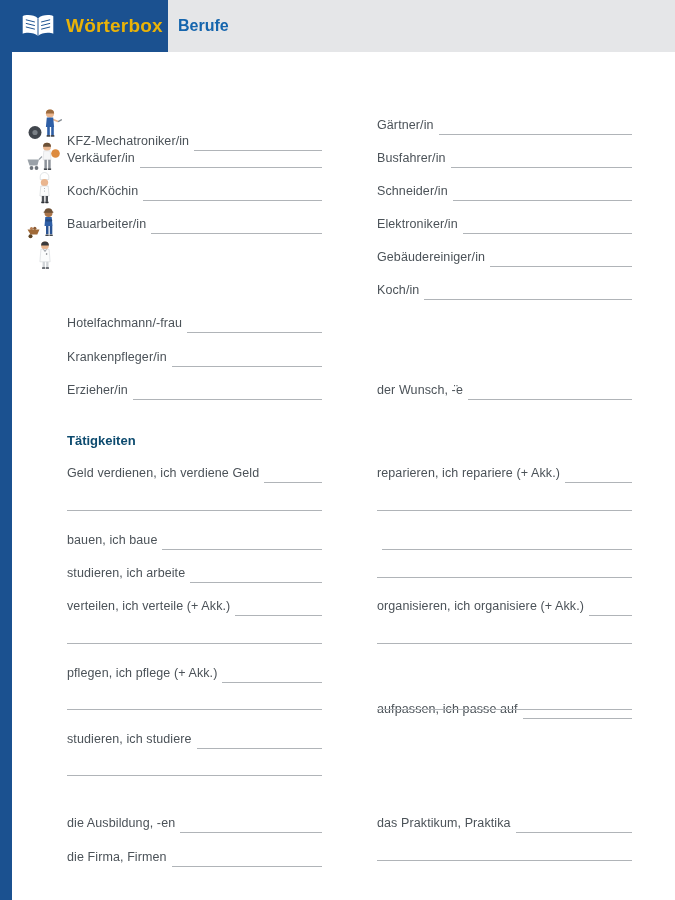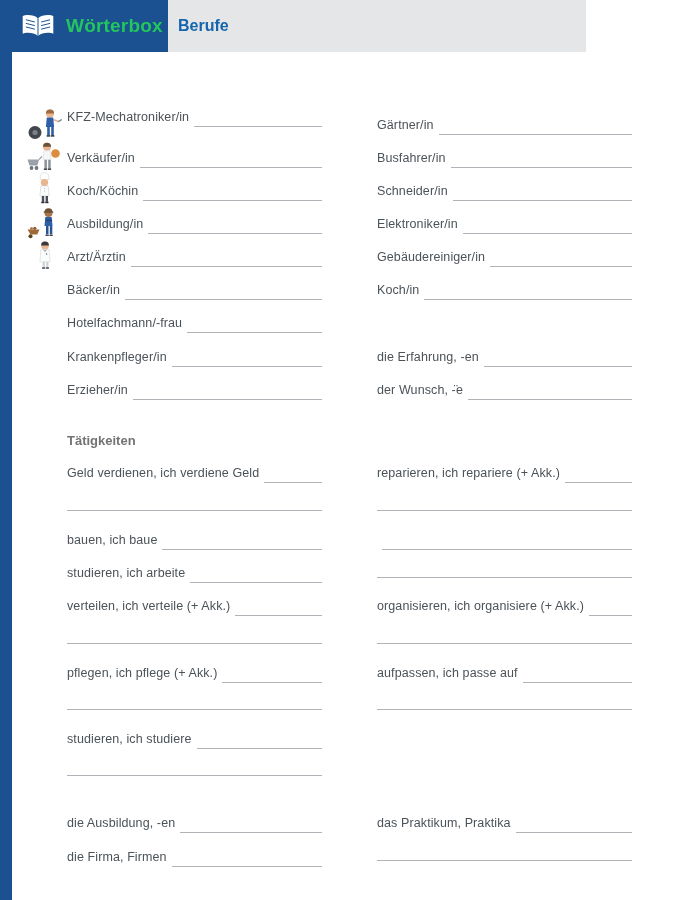--- a/index.html
+++ b/index.html
@@ -2,32 +2,32 @@
 <html><head>
 <meta charset="utf-8">
 <style>
   html,body{margin:0;padding:0;background:#ffffff;}
   .page{position:relative;width:675px;height:900px;background:#ffffff;overflow:hidden;
         font-family:"Liberation Sans","DejaVu Sans",sans-serif;color:#4b5258;}
   .leftstrip{position:absolute;left:0;top:0;width:12px;height:900px;background:#1b5190;}
   .brandbox{position:absolute;left:0;top:0;width:168px;height:52px;background:#1b5190;
             display:flex;align-items:center;padding-left:20px;box-sizing:border-box;z-index:2;}
   .bookicon{display:inline-flex;margin-right:10px;}
-  .brandtext{color:#22c55e;font-weight:bold;font-size:19px;letter-spacing:.2px;}
-  .band{position:absolute;left:168px;top:0;width:418px;height:52px;background:#e5e6e8;
+  .brandtext{color:#eab308;font-weight:bold;font-size:19px;letter-spacing:.2px;}
+  .band{position:absolute;left:168px;top:0;width:507px;height:52px;background:#e5e6e8;
         display:flex;align-items:center;}
   .topic{color:#1565ad;font-weight:bold;font-size:16px;margin-left:10px;}
   .row{position:absolute;height:16px;display:flex;align-items:flex-end;
        font-size:12.5px;white-space:nowrap;letter-spacing:.1px;}
   .lcol{left:67px;width:255px;}
   .rcol{left:377px;width:255px;}
   .lbl{line-height:14px;}
   .fill{flex:1;margin-left:5px;border-bottom:1px solid #b0b4b8;transform:translateY(3px);}
   .cont{position:absolute;height:0;border-bottom:1px solid #b0b4b8;}
-  .heading{position:absolute;left:67px;top:433px;font-size:13px;font-weight:bold;color:#737373;}
+  .heading{position:absolute;left:67px;top:433px;font-size:13px;font-weight:bold;color:#0c4a6e;}
   .fig{position:absolute;left:25px;width:40px;height:36px;}
 </style>
 </head>
 <body>
 
 <div class="page">
   <div class="leftstrip"></div>
 
   <div class="brandbox">
     <span class="bookicon">
@@ -118,42 +118,34 @@
       <path d="M14.9 12.3 h8.2 l1 12.5 h-10.2 z" fill="#fbfcfc" stroke="#d2d5d8" stroke-width="0.6"></path>
       <path d="M17.6 12.5 l1.4 2 1.4 -2" fill="none" stroke="#7c828a" stroke-width="0.8"></path>
       <circle cx="20.6" cy="17" r="0.8" fill="#6b7076"></circle>
       <rect x="16.6" y="24.8" width="2.3" height="5.6" fill="#cfd3d6"></rect>
         <rect x="20.2" y="24.8" width="2.3" height="5.6" fill="#cfd3d6"></rect>
       <rect x="16" y="30.2" width="3.2" height="1.6" rx="0.6" fill="#41464d"></rect>
         <rect x="19.8" y="30.2" width="3.2" height="1.6" rx="0.6" fill="#41464d"></rect>
     </svg>
   </div>
 
-  <div class="row lcol" style="top:108px">
+  <div class="row lcol" style="top:132px">
       <span class="lbl">KFZ-Mechatroniker/in</span>
       <span class="fill"></span>
     </div>
   <div class="row lcol" style="top:149px">
       <span class="lbl">Verkäufer/in</span>
       <span class="fill"></span>
     </div>
   <div class="row lcol" style="top:182px">
       <span class="lbl">Koch/Köchin</span>
       <span class="fill"></span>
     </div>
   <div class="row lcol" style="top:215px">
-      <span class="lbl">Ausbildung/in</span>
-      <span class="fill"></span>
-    </div>
-  <div class="row lcol" style="top:248px">
-      <span class="lbl">Arzt/Ärztin</span>
-      <span class="fill"></span>
-    </div>
-  <div class="row lcol" style="top:281px">
-      <span class="lbl">Bäcker/in</span>
+      <span class="lbl">Bauarbeiter/in</span>
       <span class="fill"></span>
     </div>
   <div class="row lcol" style="top:314px">
       <span class="lbl">Hotelfachmann/-frau</span>
       <span class="fill"></span>
     </div>
   <div class="row lcol" style="top:348px">
       <span class="lbl">Krankenpfleger/in</span>
       <span class="fill"></span>
     </div>
@@ -177,24 +169,20 @@
   <div class="row rcol" style="top:215px">
       <span class="lbl">Elektroniker/in</span>
       <span class="fill"></span>
     </div>
   <div class="row rcol" style="top:248px">
       <span class="lbl">Gebäudereiniger/in</span>
       <span class="fill"></span>
     </div>
   <div class="row rcol" style="top:281px">
       <span class="lbl">Koch/in</span>
-      <span class="fill"></span>
-    </div>
-  <div class="row rcol" style="top:348px">
-      <span class="lbl">die Erfahrung, -en</span>
       <span class="fill"></span>
     </div>
   <div class="row rcol" style="top:381px">
       <span class="lbl">der Wunsch, -̈e</span>
       <span class="fill"></span>
     </div>
 
   <div class="heading">Tätigkeiten</div>
 
   <div class="row lcol" style="top:464px">
@@ -233,21 +221,21 @@
   <div class="cont rcol" style="top:510px"></div>
   <div class="row rcol" style="top:531px">
       <span class="fill"></span>
     </div>
   <div class="cont rcol" style="top:577px"></div>
   <div class="row rcol" style="top:597px">
       <span class="lbl">organisieren, ich organisiere (+ Akk.)</span>
       <span class="fill"></span>
     </div>
   <div class="cont rcol" style="top:643px"></div>
-  <div class="row rcol" style="top:664px">
+  <div class="row rcol" style="top:700px">
       <span class="lbl">aufpassen, ich passe auf</span>
       <span class="fill"></span>
     </div>
   <div class="cont rcol" style="top:709px"></div>
 
   <div class="row lcol" style="top:814px">
       <span class="lbl">die Ausbildung, -en</span>
       <span class="fill"></span>
     </div>
   <div class="row lcol" style="top:848px">

